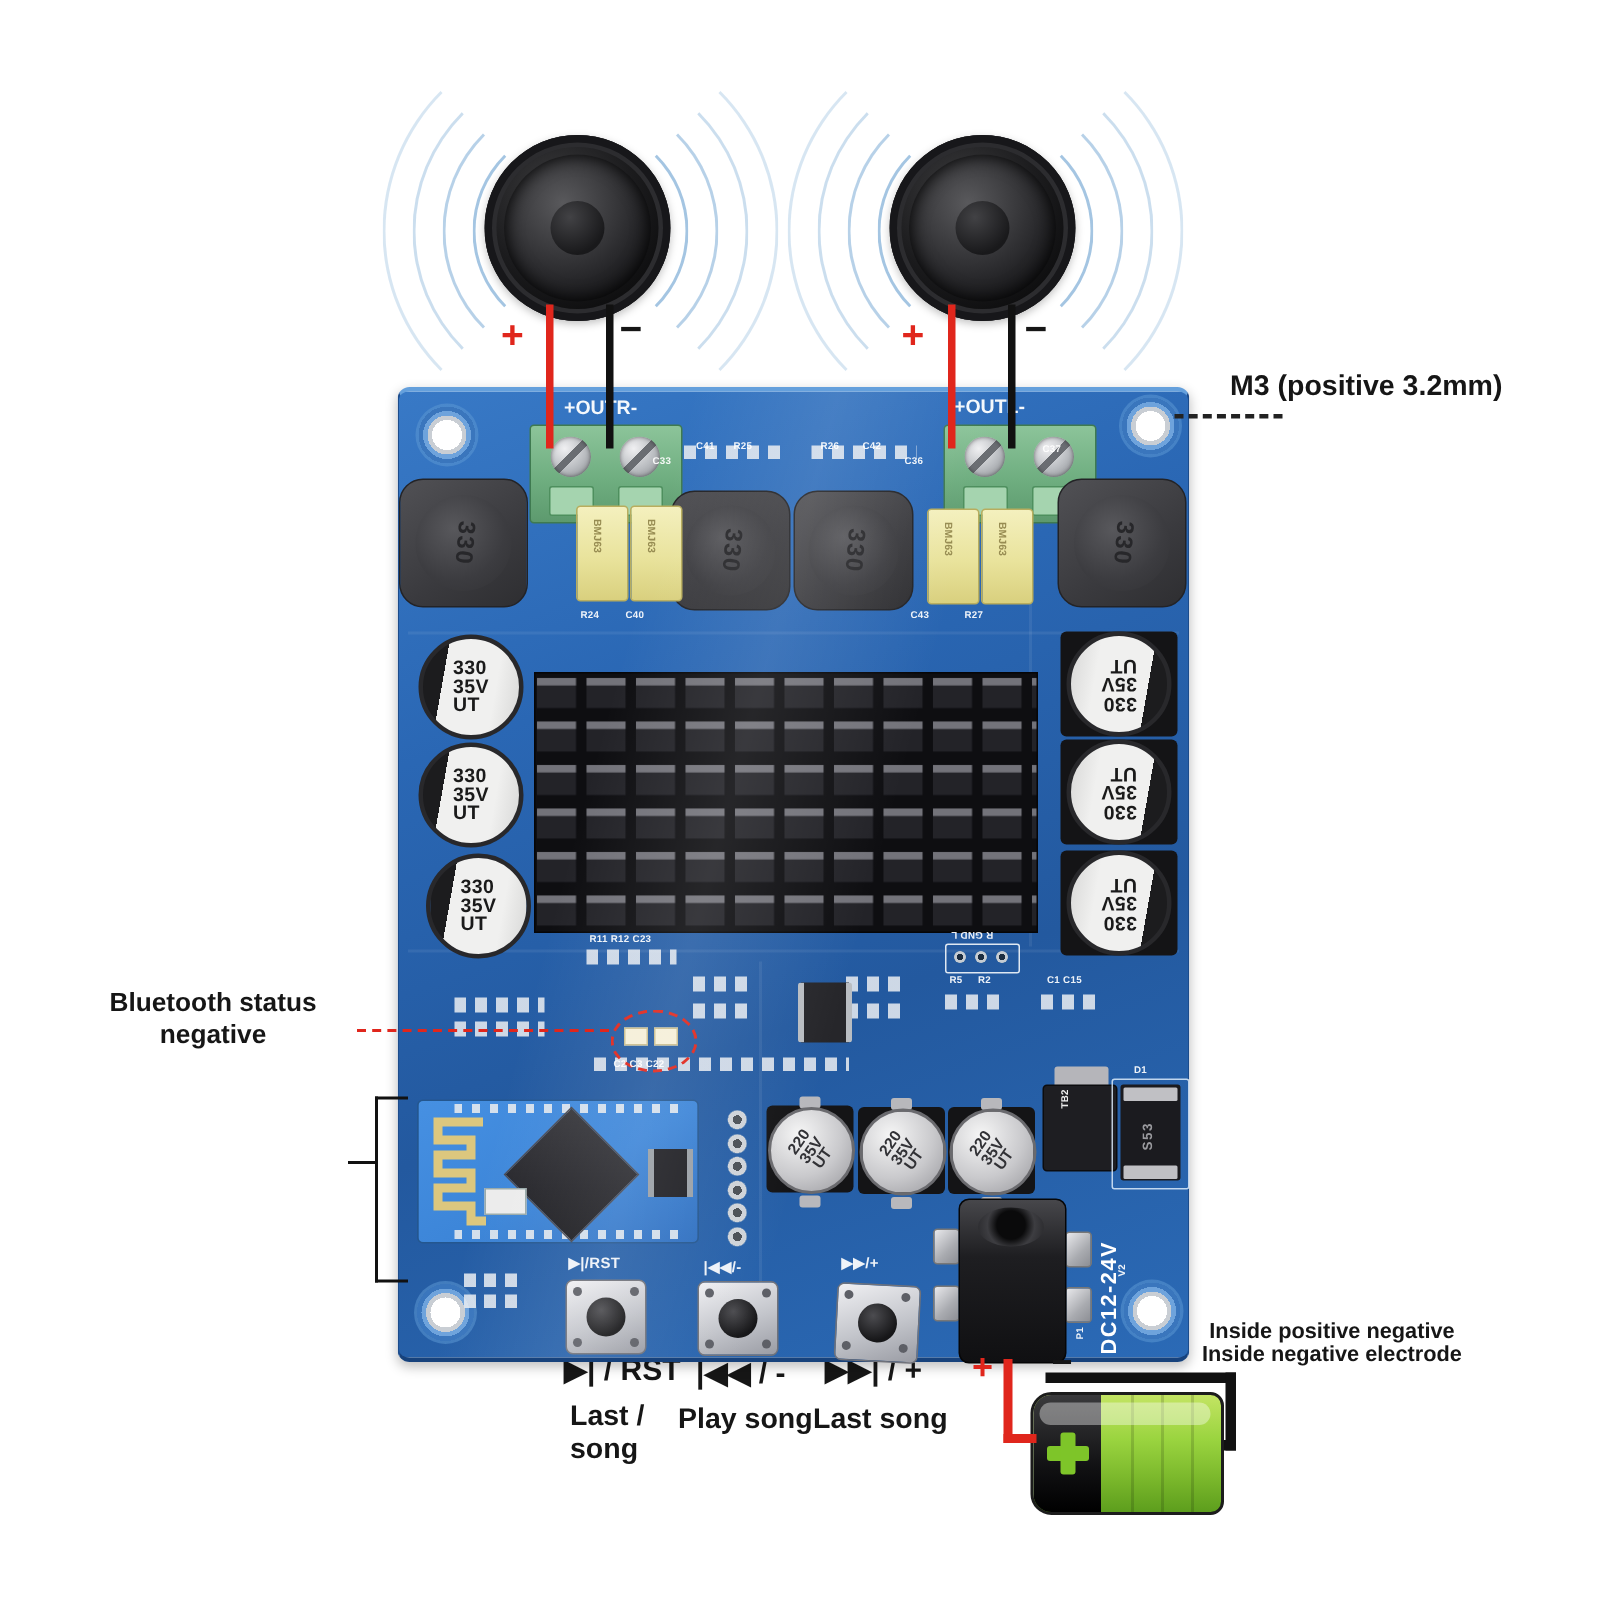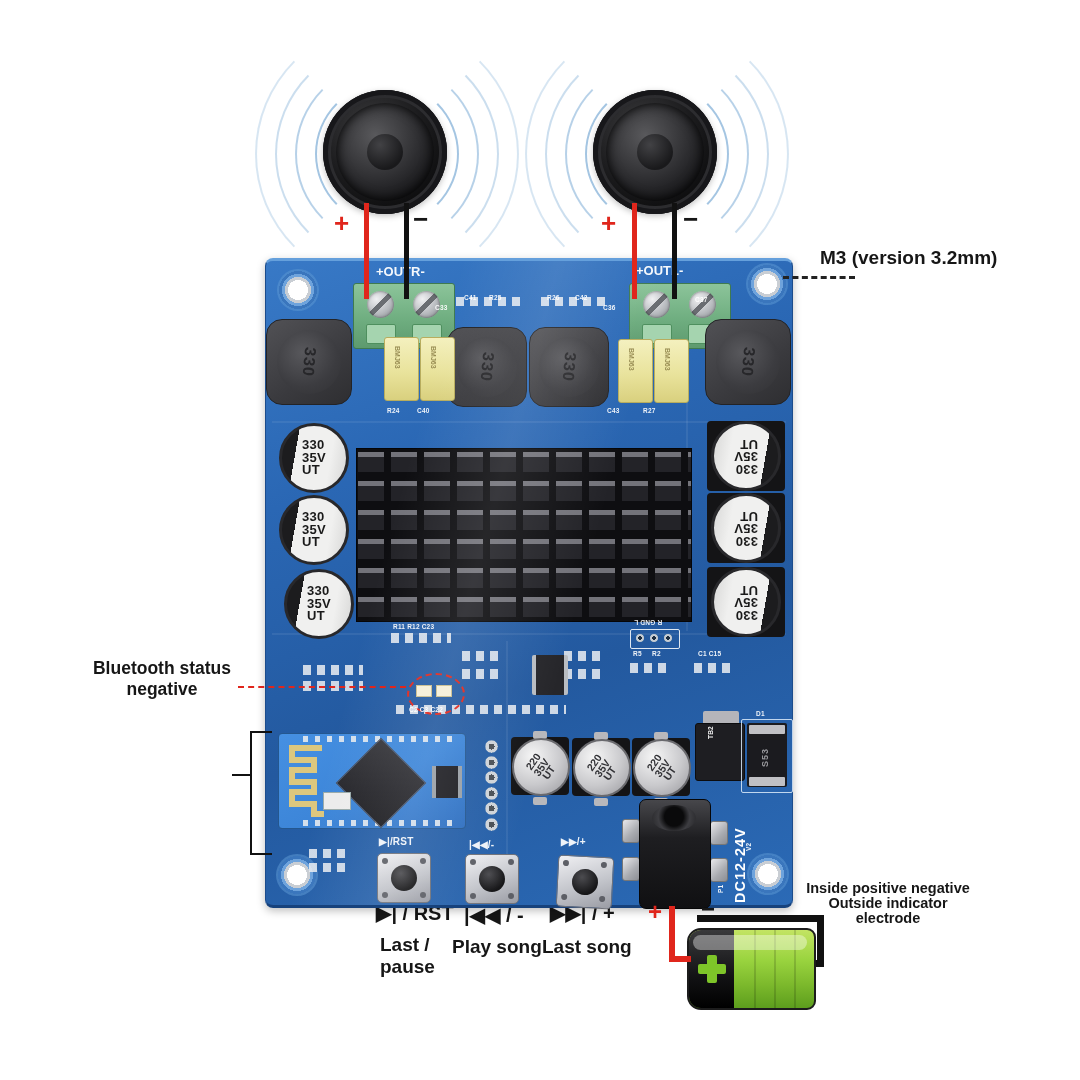--- a/index.html
+++ b/index.html
@@ -420,46 +420,46 @@
   <div class="wire wred" style="left:364px;top:203px;width:5px;height:96px;"></div>
   <div class="wire wblk" style="left:404px;top:203px;width:5px;height:96px;"></div>
   <div class="wire wred" style="left:632px;top:203px;width:5px;height:96px;"></div>
   <div class="wire wblk" style="left:672px;top:203px;width:5px;height:96px;"></div>
   <span class="polar red" style="left:334px;top:210px;">+</span>
   <span class="polar" style="left:413px;top:206px;">−</span>
   <span class="polar red" style="left:601px;top:210px;">+</span>
   <span class="polar" style="left:683px;top:206px;">−</span>
 
   <div class="dashblk" style="left:783px;top:276px;width:72px;"></div>
-  <span class="note" style="left:820px;top:247px;font-size:19px;">M3 (version 3.2mm)</span>
-
-  <div class="note" style="left:74px;top:658px;width:176px;text-align:center;font-size:17.5px;line-height:21px;">
+  <span class="note" style="left:820px;top:247px;font-size:19px;">M3 (positive 3.2mm)</span>
+
+  <div class="note" style="left:54px;top:658px;width:176px;text-align:center;font-size:17.5px;line-height:21px;">
     <div>Bluetooth status</div>
     <div>negative</div>
   </div>
   <div class="dashred" style="left:238px;top:686px;width:168px;"></div>
 
   <div class="bracket" style="left:250px;top:731px;width:2px;height:124px;"></div>
   <div class="bracket" style="left:250px;top:731px;width:22px;height:2px;"></div>
   <div class="bracket" style="left:250px;top:853px;width:22px;height:2px;"></div>
   <div class="bracket" style="left:232px;top:774px;width:18px;height:2px;"></div>
 
   <span class="note" style="left:376px;top:901px;font-size:20px;">▶| / RST</span>
   <span class="note" style="left:464px;top:903px;font-size:20px;">|◀◀ / -</span>
   <span class="note" style="left:550px;top:901px;font-size:20px;">▶▶| / +</span>
   <div class="note" style="left:380px;top:934px;font-size:19px;line-height:22px;">
     <div>Last /</div>
-    <div>pause</div>
+    <div>song</div>
   </div>
   <span class="note" style="left:452px;top:936px;font-size:19px;">Play song</span>
   <span class="note" style="left:542px;top:936px;font-size:19px;">Last song</span>
 
   <div class="note" style="left:798px;top:881px;width:180px;text-align:center;font-size:14.5px;line-height:15px;">
     <div>Inside positive negative</div>
-    <div>Outside indicator electrode</div>
+    <div>Inside negative electrode</div>
   </div>
 
   <span class="polar red" style="left:648px;top:899px;font-size:24px;z-index:5;">+</span>
   <span class="polar" style="left:701px;top:896px;font-size:24px;z-index:5;">−</span>
   <div class="wire wred" style="left:669px;top:906px;width:6px;height:56px;"></div>
   <div class="wire wred" style="left:669px;top:956px;width:22px;height:6px;"></div>
   <div class="batwire" style="left:697px;top:915px;width:127px;height:7px;"></div>
   <div class="batwire" style="left:817px;top:915px;width:7px;height:52px;"></div>
   <div class="batwire" style="left:806px;top:960px;width:18px;height:7px;"></div>
 

